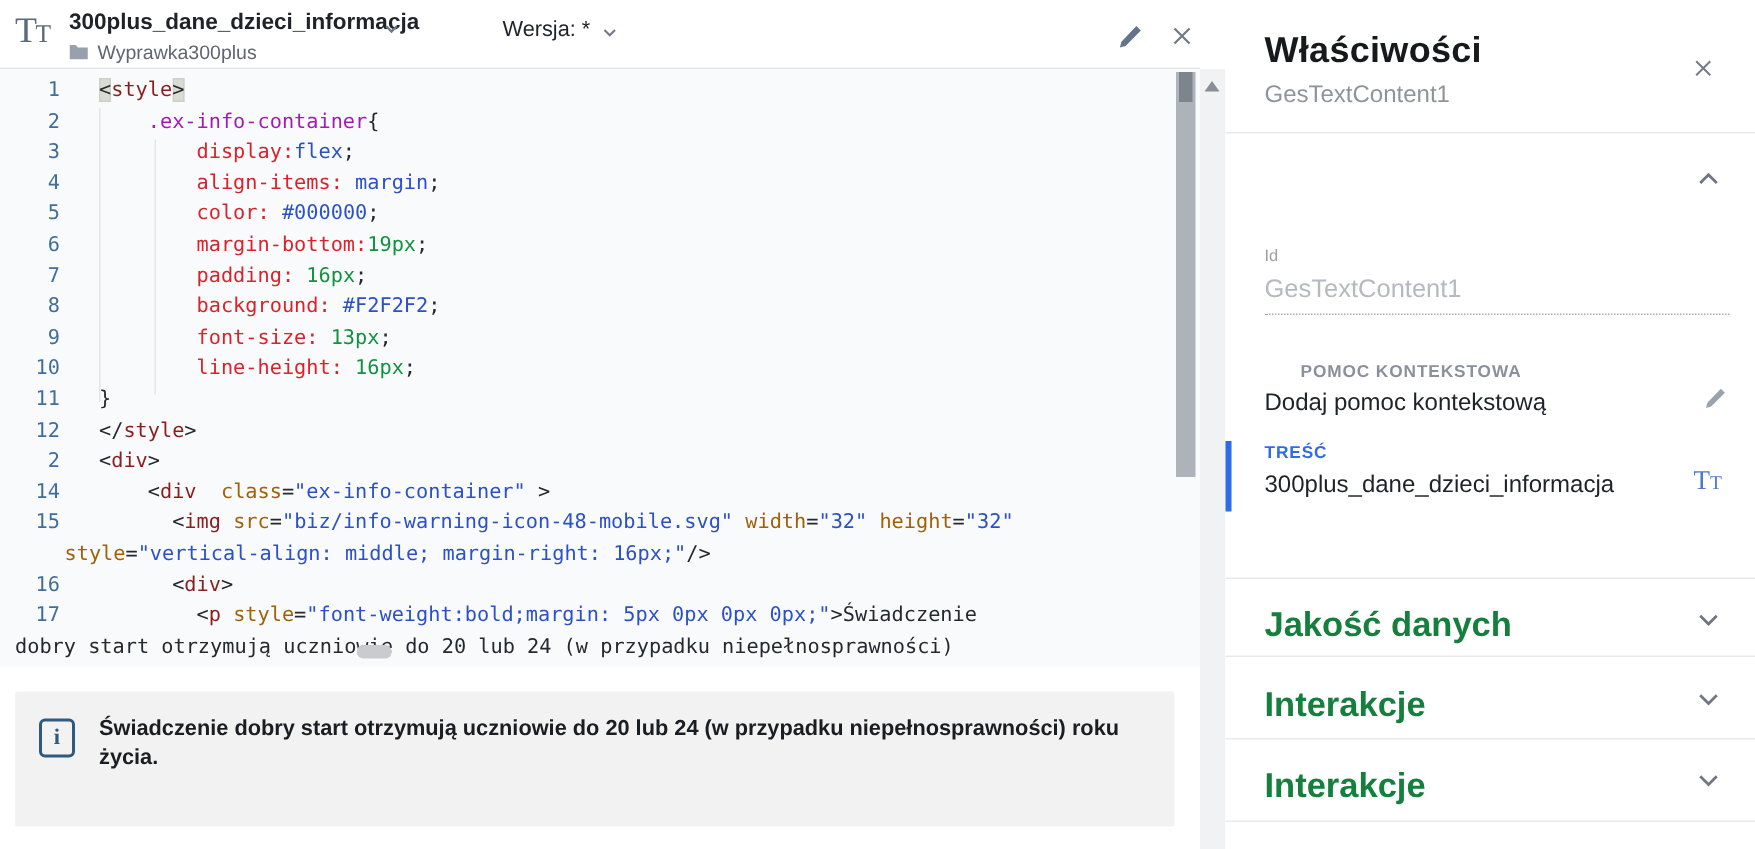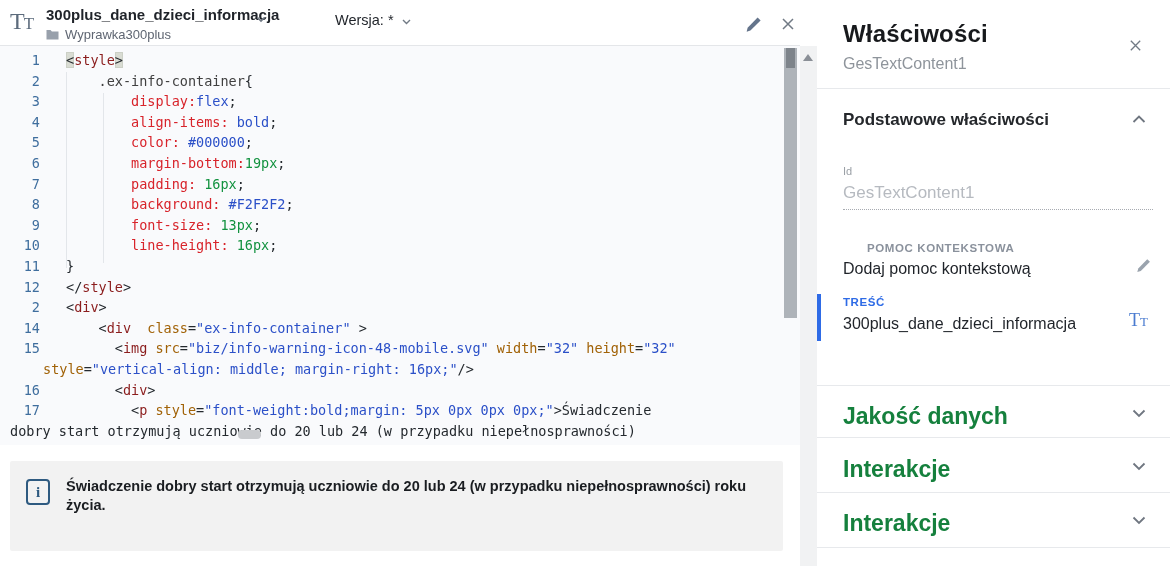--- a/index.html
+++ b/index.html
@@ -22,21 +22,21 @@
 
   
   #code-area { left:0; top:46px; width:800px; height:399px; background:#f9fafc; overflow:hidden;
                font-family:"DejaVu Sans Mono","Liberation Mono",monospace; font-size:13.5px; }
   #code-lines { position:absolute; left:0; top:4px; width:800px; }
   .code-row { display:flex; height:20.6px; line-height:20.6px; white-space:pre; }
   .gut { width:40px; flex:0 0 40px; text-align:right; color:#3f6e9e; user-select:none; }
   .code-text { margin-left:26px; white-space:pre; }
   .tk-pln { color:#24292e; }
   .tk-txt { color:#24292e; }
-  .tk-sel { color:#404040; }
+  .tk-sel { color:#a21caf; }
   .tk-tag { color:#8b1d1d; }
   .tk-attr{ color:#a16207; }
   .tk-prop{ color:#d8232a; }
   .tk-str { color:#2b50c8; }
   .tk-kw  { color:#2b50c8; }
   .tk-num { color:#12923f; }
   .tk-hlp { color:#24292e; background:#d9dcd3; box-shadow:0 0 0 1px #ccd0c6 inset; }
   .indent-guide { position:absolute; width:1px; background:#e3e6ea; }
   #code-vscroll-thumb { position:absolute; left:784px; top:2px; width:13px; height:270px; background:#aeb3b9; }
   #code-vscroll-cap   { position:absolute; left:786px; top:2px; width:9px;  height:20px; background:#7e848b; }
@@ -109,21 +109,21 @@
     </svg>
   </div>
 
   <div id="code-area" class="abs">
     <div class="indent-guide" style="left:66px; top:26px; height:196px;"></div>
     <div class="indent-guide" style="left:103px; top:47px; height:170px;"></div>
     <div id="code-lines">
         <div class="code-row"><span class="gut">1</span><span class="code-text"><span class="tk-hlp">&lt;</span><span class="tk-tag">style</span><span class="tk-hlp">&gt;</span></span></div>
         <div class="code-row"><span class="gut">2</span><span class="code-text"><span class="tk-pln">    </span><span class="tk-sel">.ex-info-container</span><span class="tk-pln">{</span></span></div>
         <div class="code-row"><span class="gut">3</span><span class="code-text"><span class="tk-pln">        </span><span class="tk-prop">display:</span><span class="tk-kw">flex</span><span class="tk-pln">;</span></span></div>
-        <div class="code-row"><span class="gut">4</span><span class="code-text"><span class="tk-pln">        </span><span class="tk-prop">align-items:</span><span class="tk-pln"> </span><span class="tk-kw">bold</span><span class="tk-pln">;</span></span></div>
+        <div class="code-row"><span class="gut">4</span><span class="code-text"><span class="tk-pln">        </span><span class="tk-prop">align-items:</span><span class="tk-pln"> </span><span class="tk-kw">margin</span><span class="tk-pln">;</span></span></div>
         <div class="code-row"><span class="gut">5</span><span class="code-text"><span class="tk-pln">        </span><span class="tk-prop">color:</span><span class="tk-pln"> </span><span class="tk-kw">#000000</span><span class="tk-pln">;</span></span></div>
         <div class="code-row"><span class="gut">6</span><span class="code-text"><span class="tk-pln">        </span><span class="tk-prop">margin-bottom:</span><span class="tk-num">19px</span><span class="tk-pln">;</span></span></div>
         <div class="code-row"><span class="gut">7</span><span class="code-text"><span class="tk-pln">        </span><span class="tk-prop">padding:</span><span class="tk-pln"> </span><span class="tk-num">16px</span><span class="tk-pln">;</span></span></div>
         <div class="code-row"><span class="gut">8</span><span class="code-text"><span class="tk-pln">        </span><span class="tk-prop">background:</span><span class="tk-pln"> </span><span class="tk-kw">#F2F2F2</span><span class="tk-pln">;</span></span></div>
         <div class="code-row"><span class="gut">9</span><span class="code-text"><span class="tk-pln">        </span><span class="tk-prop">font-size:</span><span class="tk-pln"> </span><span class="tk-num">13px</span><span class="tk-pln">;</span></span></div>
         <div class="code-row"><span class="gut">10</span><span class="code-text"><span class="tk-pln">        </span><span class="tk-prop">line-height:</span><span class="tk-pln"> </span><span class="tk-num">16px</span><span class="tk-pln">;</span></span></div>
         <div class="code-row"><span class="gut">11</span><span class="code-text"><span class="tk-pln">}</span></span></div>
         <div class="code-row"><span class="gut">12</span><span class="code-text"><span class="tk-pln">&lt;/</span><span class="tk-tag">style</span><span class="tk-pln">&gt;</span></span></div>
         <div class="code-row"><span class="gut">2</span><span class="code-text"><span class="tk-pln">&lt;</span><span class="tk-tag">div</span><span class="tk-pln">&gt;</span></span></div>
         <div class="code-row"><span class="gut">14</span><span class="code-text"><span class="tk-pln">    &lt;</span><span class="tk-tag">div</span><span class="tk-pln">  </span><span class="tk-attr">class</span><span class="tk-pln">=</span><span class="tk-str">"ex-info-container"</span><span class="tk-pln"> &gt;</span></span></div>
@@ -153,21 +153,20 @@
     <div id="props-active-bar"></div>
 
     <div id="props-title" class="pp">Właściwości</div>
     <svg class="icon-btn" style="left:311px; top:38px;" width="15" height="15" viewBox="0 0 16 16">
       <path d="M3 3 L13 13 M13 3 L3 13" stroke="#717a85" stroke-width="1.4" fill="none"></path>
     </svg>
     <div id="props-subtitle" class="pp">GesTextContent1</div>
 
     <div class="divider" style="top:88px;"></div>
 
-    <div id="sect-basic-label" class="pp">Podstawowe właściwości</div>
     <svg class="icon-btn" style="left:315px; top:115px;" width="14" height="9" viewBox="0 0 14 9">
       <polyline points="1.5,7 7,1.5 12.5,7" fill="none" stroke="#6f7680" stroke-width="1.8"></polyline>
     </svg>
 
     <div id="id-label" class="pp tiny-label">Id</div>
     <div id="id-value" class="pp">GesTextContent1</div>
     <div id="id-underline"></div>
 
     <div id="help-label" class="pp cap-label">POMOC KONTEKSTOWA</div>
     <div id="help-value" class="pp">Dodaj pomoc kontekstową</div>

